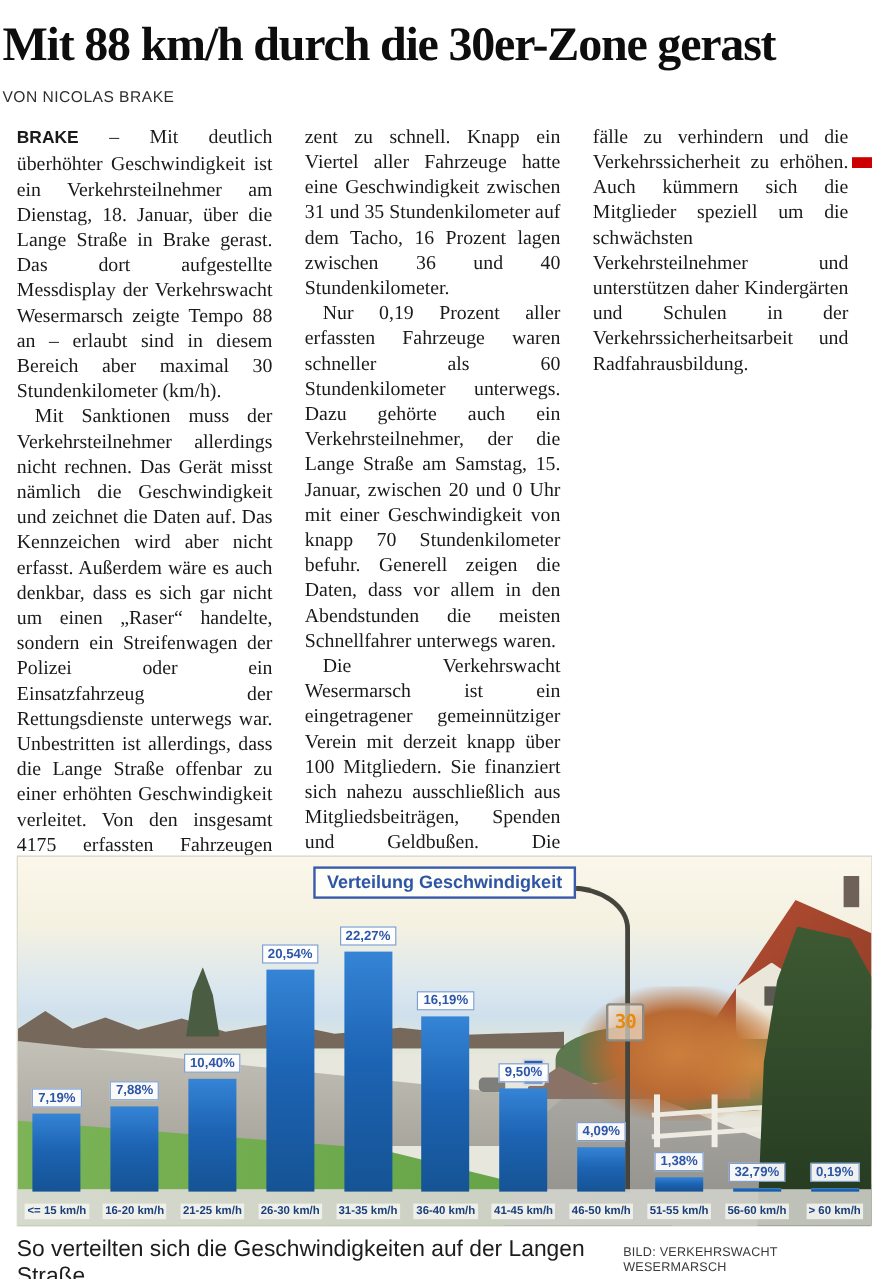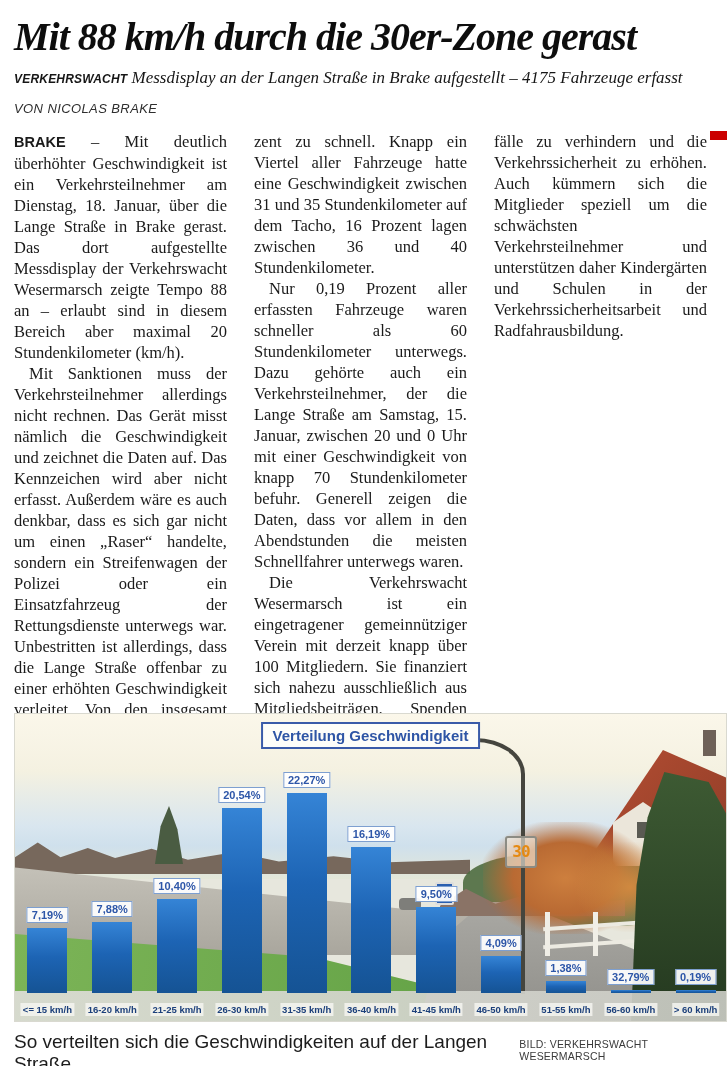--- a/index.html
+++ b/index.html
@@ -1,20 +1,20 @@
 <!DOCTYPE html>
 <html lang="de"><head>
 <meta charset="utf-8">
 <style>
   html,body{margin:0;padding:0;background:#ffffff;}
   #page{position:relative;width:727px;height:1066px;background:#fff;overflow:hidden;
         font-family:"Liberation Sans",sans-serif;color:#111;}
 
   
-  .header{padding:10px 16px 0 14px;font-style:italic;}
+  .header{padding:10px 16px 0 2px;}
   h1.headline{margin:4px 0 0 0;font-family:"Liberation Serif",serif;font-weight:bold;
       font-size:40px;line-height:46px;letter-spacing:-1px;color:#0d0d0d;white-space:nowrap;}
   .subhead{margin-top:8px;font-size:17px;font-family:"Liberation Serif",serif;color:#161616;}
   .kicker{font-family:"Liberation Sans",sans-serif;font-weight:bold;font-size:12px;letter-spacing:.2px;}
   .byline{margin-top:13px;font-size:13px;color:#2e2e2e;letter-spacing:.4px;}
 
   
   .body-cols{display:flex;gap:27px;padding:15px 20px 0 14px;}
   .col{flex:1;font-family:"Liberation Serif",serif;font-size:16.5px;line-height:21px;
        text-align:justify;color:#1a1a1a;}
@@ -102,32 +102,28 @@
   .caption{font-size:19px;color:#1c1c1c;}
   .credit{font-size:10.5px;color:#3a3a3a;letter-spacing:.2px;}
 </style>
 </head>
 <body>
 
 <div id="page">
 
   <div class="header">
     <h1 class="headline">Mit 88 km/h durch die 30er-Zone gerast</h1>
-    <div class="subhead">
-      <span class="kicker">VERKEHRSWACHT</span>
-      <span>Messdisplay an der Langen Straße in Brake aufgestellt – 4175 Fahrzeuge erfasst</span>
-    </div>
     <div class="byline">VON NICOLAS BRAKE</div>
   </div>
 
   <div class="red-marker"></div>
 
   <div class="body-cols">
     <div class="col">
-      <p><span class="lead">BRAKE</span> <span>– Mit deutlich überhöhter Geschwindigkeit ist ein Verkehrsteilnehmer am Dienstag, 18. Januar, über die Lange Straße in Brake gerast. Das dort aufgestellte Messdisplay der Verkehrswacht Wesermarsch zeigte Tempo 88 an – erlaubt sind in diesem Bereich aber maximal 20 Stundenkilometer (km/h).</span></p>
+      <p><span class="lead">BRAKE</span> <span>– Mit deutlich überhöhter Geschwindigkeit ist ein Verkehrsteilnehmer am Dienstag, 18. Januar, über die Lange Straße in Brake gerast. Das dort aufgestellte Messdisplay der Verkehrswacht Wesermarsch zeigte Tempo 88 an – erlaubt sind in diesem Bereich aber maximal 30 Stundenkilometer (km/h).</span></p>
       <p class="indent">Mit Sanktionen muss der Verkehrsteilnehmer allerdings nicht rechnen. Das Gerät misst nämlich die Geschwindigkeit und zeichnet die Daten auf. Das Kennzeichen wird aber nicht erfasst. Außerdem wäre es auch denkbar, dass es sich gar nicht um einen „Raser“ handelte, sondern ein Streifenwagen der Polizei oder ein Einsatzfahrzeug der Rettungsdienste unterwegs war. Unbestritten ist allerdings, dass die Lange Straße offenbar zu einer erhöhten Geschwindigkeit verleitet. Von den insgesamt 4175 erfassten Fahrzeugen waren knapp 54 Pro-</p>
     </div>
     <div class="col">
       <p>zent zu schnell. Knapp ein Viertel aller Fahrzeuge hatte eine Geschwindigkeit zwischen 31 und 35 Stundenkilometer auf dem Tacho, 16 Prozent lagen zwischen 36 und 40 Stundenkilometer.</p>
       <p class="indent">Nur 0,19 Prozent aller erfassten Fahrzeuge waren schneller als 60 Stundenkilometer unterwegs. Dazu gehörte auch ein Verkehrsteilnehmer, der die Lange Straße am Samstag, 15. Januar, zwischen 20 und 0 Uhr mit einer Geschwindigkeit von knapp 70 Stundenkilometer befuhr. Generell zeigen die Daten, dass vor allem in den Abendstunden die meisten Schnellfahrer unterwegs waren.</p>
       <p class="indent">Die Verkehrswacht Wesermarsch ist ein eingetragener gemeinnütziger Verein mit derzeit knapp über 100 Mitgliedern. Sie finanziert sich nahezu ausschließlich aus Mitgliedsbeiträgen, Spenden und Geldbußen. Die Verkehrswacht hat das große Ziel, Un-</p>
     </div>
     <div class="col">
       <p>fälle zu verhindern und die Verkehrssicherheit zu erhöhen. Auch kümmern sich die Mitglieder speziell um die schwächsten Verkehrsteilnehmer und unterstützen daher Kindergärten und Schulen in der Verkehrssicherheitsarbeit und Radfahrausbildung.</p>
     </div>

